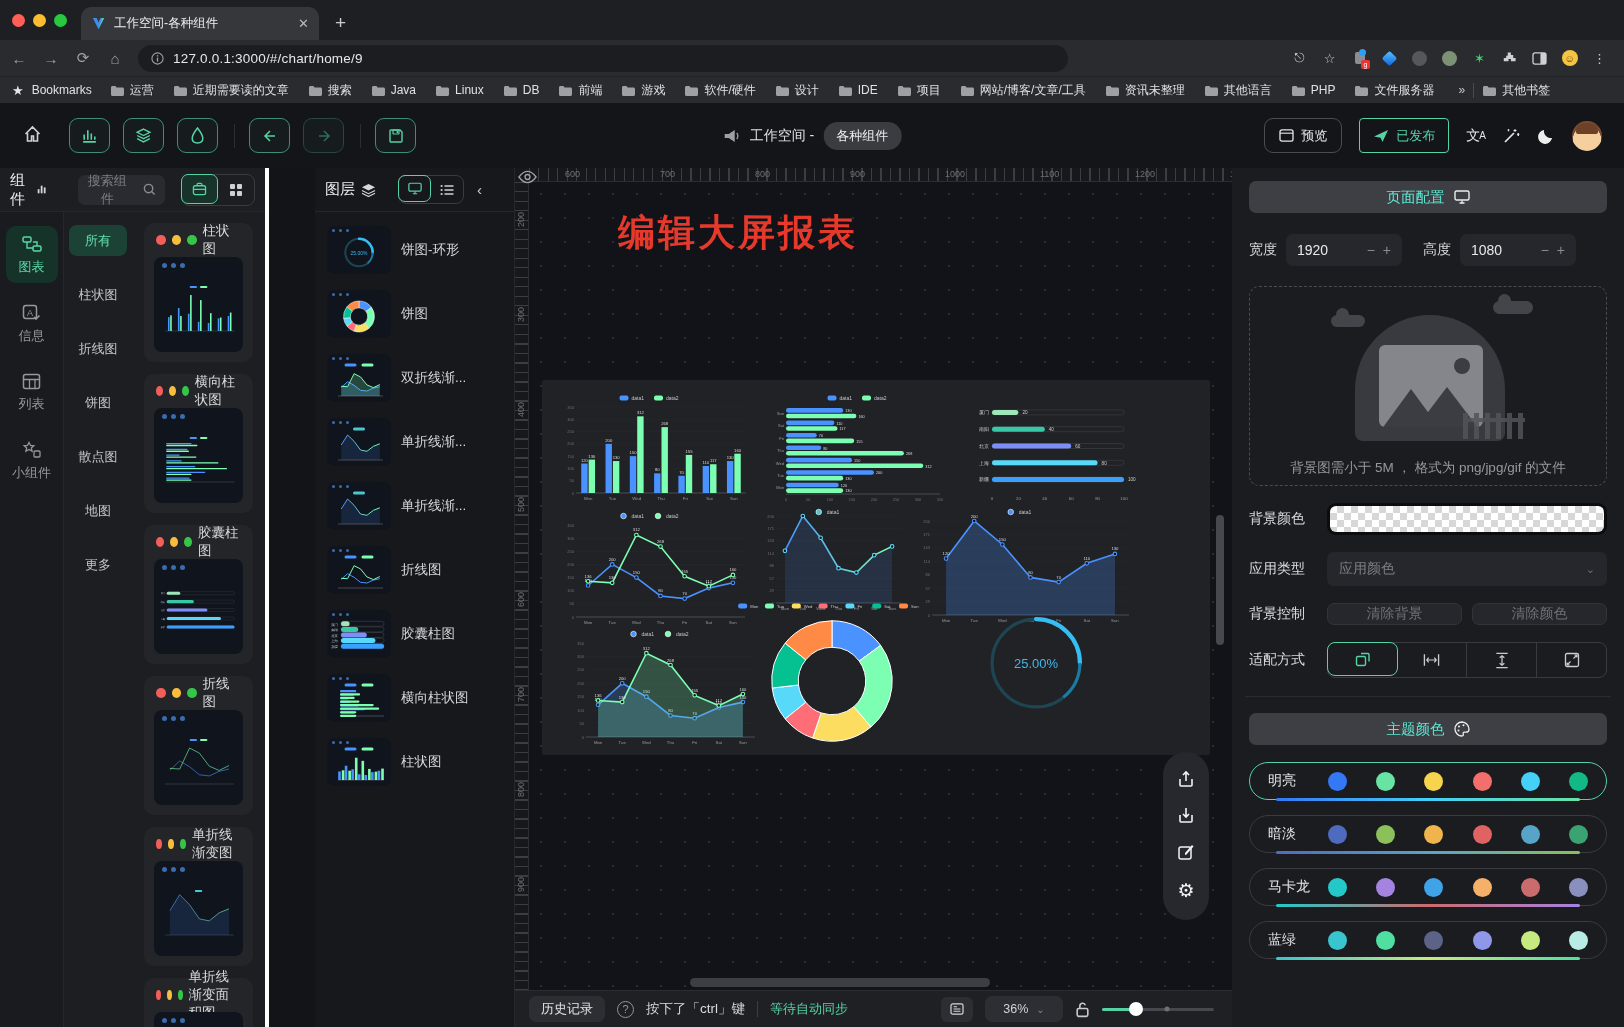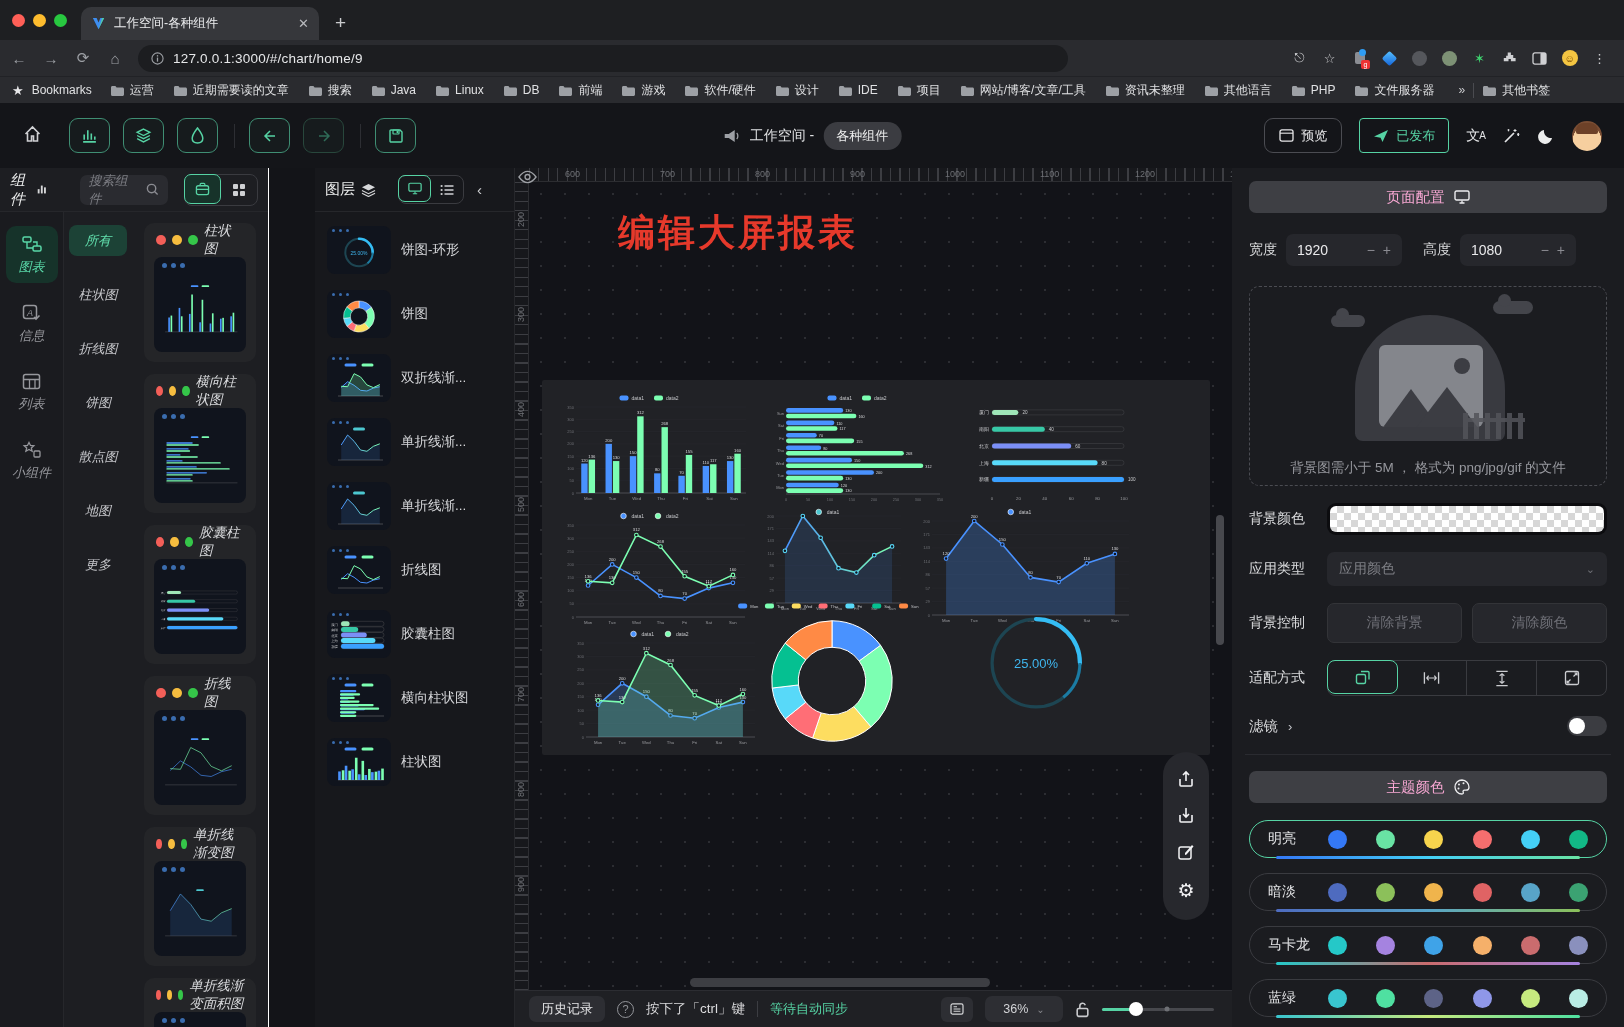--- a/index.html
+++ b/index.html
@@ -32,24 +32,24 @@
   .center-title{position:absolute;left:50%;transform:translateX(-50%);display:flex;align-items:center;gap:9px;font-size:14px;color:#dfe0e2;}
   .ws-pill{background:#3b3c41;border-radius:14px;padding:5px 13px;font-size:13px;color:#eceded;}
   .tb-right{margin-left:auto;display:flex;align-items:center;gap:17px;}
   .btn-preview{height:35px;border:1px solid #4b4c52;border-radius:9px;display:flex;align-items:center;gap:7px;padding:0 14px;font-size:13px;color:#e8e8ea;}
   .btn-publish{height:35px;border:1px solid #56d3a4;border-radius:4px;display:flex;align-items:center;gap:7px;padding:0 13px;font-size:13px;color:#56d3a4;}
   .tb-ico{color:#e3e4e6;font-size:15px;display:flex;align-items:center;}
   .avatar{width:30px;height:30px;border-radius:50%;background:radial-gradient(circle at 50% 62%,#f6cf9f 58%,#7a4d33 60%);position:relative;overflow:hidden;}
   .avatar:before{content:"";position:absolute;left:4px;top:2px;right:4px;height:11px;border-radius:8px 8px 2px 2px;background:#6d4128;}
   
   .main{position:absolute;left:0;top:168px;right:0;bottom:0;}
-  .leftpanel{position:absolute;left:0;top:0;bottom:0;width:269px;background:#1d1e22;border-right:1px solid #ffffff;font-style:italic;}
+  .leftpanel{position:absolute;left:0;top:0;bottom:0;width:269px;background:#1d1e22;border-right:4px solid #ffffff;}
   .panel-head{height:44px;display:flex;align-items:center;padding:0 10px;gap:8px;border-bottom:1px solid #26272b;}
   .panel-title{font-size:15px;color:#eceded;display:flex;align-items:center;gap:6px;}
-  .searchbox{width:112px;height:30px;background:#2a2b30;border-radius:7px;display:flex;align-items:center;padding:0 9px;color:#7c7d83;font-size:13px;gap:16px;margin-left:24px;}
+  .searchbox{width:112px;height:30px;background:#2a2b30;border-radius:7px;display:flex;align-items:center;padding:0 9px;color:#7c7d83;font-size:13px;gap:16px;margin-left:24px;text-align:center;}
   .searchbox span{flex:1;}
   .viewtoggle{display:flex;border:1px solid #3a3b40;border-radius:8px;overflow:visible;margin-left:8px;}
   .vseg{width:37px;height:30px;display:flex;align-items:center;justify-content:center;color:#cfd0d3;}
   .vseg.active{border:1px solid #56d3a4;border-radius:7px;color:#56d3a4;background:#17332a;margin:-1px;}
   .panel-body{position:absolute;top:44px;bottom:0;left:0;right:0;display:flex;}
   .tabs-col{width:64px;background:#1a1b1f;border-right:1px solid #26272b;display:flex;flex-direction:column;align-items:center;gap:12px;padding-top:14px;}
   .tab-item{width:52px;padding:9px 0 7px;border-radius:10px;display:flex;flex-direction:column;align-items:center;gap:5px;color:#96979c;font-size:13px;}
   .tab-item.active{background:#16332a;color:#59d8a8;}
   .cat-col{width:68px;display:flex;flex-direction:column;align-items:center;gap:23px;padding-top:13px;}
   .cat-item{width:58px;height:31px;border-radius:8px;display:flex;align-items:center;justify-content:center;font-size:13px;color:#c4c5c9;}
@@ -101,21 +101,21 @@
   .doc-btn{margin-left:auto;width:32px;height:25px;background:#2d2e33;border-radius:6px;display:flex;align-items:center;justify-content:center;color:#d6d7d9;}
   .zoom-sel{width:78px;height:26px;background:#2d2e33;border-radius:7px;display:flex;align-items:center;justify-content:center;gap:8px;font-size:12.5px;color:#d2d3d6;}
   .zoom-sel b{font-weight:400;color:#85868b;font-size:10px;}
   .slider{width:112px;height:3px;background:#47484d;border-radius:2px;position:relative;margin-right:4px;}
   .slider-fill{position:absolute;left:0;top:0;bottom:0;width:30%;background:#56d3a4;border-radius:2px;}
   .slider-knob{position:absolute;left:30%;top:50%;transform:translate(-50%,-50%);width:14px;height:14px;border-radius:50%;background:#fff;}
   .slider-mid{position:absolute;left:58%;top:50%;transform:translate(-50%,-50%);width:5px;height:5px;border-radius:50%;background:#6e7075;}
   .vscroll{position:absolute;left:1216px;top:347px;width:8px;height:130px;background:#47484d;border-radius:4px;z-index:7;}
   
   .rightpanel{position:absolute;left:1232px;top:0;bottom:0;width:392px;background:#1b1c20;padding:13px 17px;overflow:hidden;}
-  .cfg-btn{height:32px;background:#3e3f44;border-radius:7px;display:flex;align-items:center;justify-content:center;gap:9px;font-size:14.5px;color:#f9a8d4;}
+  .cfg-btn{height:32px;background:#3e3f44;border-radius:7px;display:flex;align-items:center;justify-content:center;gap:9px;font-size:14.5px;color:#5eead4;}
   .size-row{margin-top:21px;display:flex;align-items:center;gap:9px;}
   .cfg-label{font-size:14px;color:#dadbdd;white-space:nowrap;}
   .stepper{width:116px;height:32px;background:#26272c;border-radius:7px;display:flex;align-items:center;padding:0 11px;gap:8px;}
   .stepper b{font-weight:400;font-size:14px;color:#e9e9eb;flex:1;}
   .step-ctl{color:#8b8c92;font-size:14px;}
   .upload{margin-top:20px;height:200px;border:1px dashed #4b4c52;border-radius:10px;position:relative;padding-top:14px;}
   .ph{position:relative;width:230px;height:140px;margin:0 auto;}
   .cloud{position:absolute;background:#44454b;border-radius:10px;}
   .cloud:before{content:"";position:absolute;left:5px;top:-7px;width:13px;height:13px;border-radius:50%;background:#44454b;}
   .mound{position:absolute;left:42px;top:14px;width:150px;height:126px;background:#393a40;border-radius:78px 78px 8px 8px;}
@@ -126,21 +126,21 @@
   .fence{position:absolute;right:18px;bottom:2px;width:62px;height:26px;background:repeating-linear-gradient(90deg,#53545a 0 5px,transparent 5px 11px);opacity:.85;}
   .fence:before{content:"";position:absolute;left:0;right:0;top:5px;height:4px;background:#53545a;}
   .upload-hint{text-align:center;font-size:13.5px;color:#97989e;margin-top:18px;}
   .cfg-row{margin-top:17px;display:flex;align-items:center;}
   .cfg-row .cfg-label{width:78px;flex:none;}
   .swatch-wrap{flex:1;height:32px;border-radius:9px;background:#0c0c0f;padding:3px;}
   .swatch{width:100%;height:100%;border-radius:6px;background:repeating-conic-gradient(#d7d7d7 0% 25%,#ffffff 0% 50%);background-size:14px 14px;}
   .select{flex:1;height:34px;background:#26272c;border-radius:7px;display:flex;align-items:center;padding:0 12px;font-size:14px;color:#7e7f85;}
   .select b{margin-left:auto;font-weight:400;color:#6e6f75;font-size:11px;}
   .ghost-wrap{flex:1;display:flex;gap:10px;}
-  .ghost-btn{flex:1;height:40px;background:#26272c;border:1px solid #333438;border-radius:7px;display:flex;align-items:center;justify-content:center;font-size:14px;color:#6f7077;}
+  .ghost-btn{flex:1;height:22px;background:#26272c;border:1px solid #333438;border-radius:7px;display:flex;align-items:center;justify-content:center;font-size:14px;color:#6f7077;}
   .seg-group{flex:1;display:flex;border:1px solid #3a3b40;border-radius:8px;}
   .seg{flex:1;height:34px;display:flex;align-items:center;justify-content:center;color:#cbccd0;border-right:1px solid #3a3b40;}
   .seg:last-child{border-right:none;}
   .seg.active{border:1px solid #56d3a4;border-radius:8px;color:#56d3a4;margin:-1px;z-index:2;background:#1b1c20;}
   .filter-row{margin-top:20px;display:flex;align-items:center;gap:10px;}
   .filter-row .cfg-label{font-size:14.5px;}
   .chev{color:#c4c5c9;font-size:13px;}
   .switch{margin-left:auto;width:40px;height:20px;background:#3b3c41;border-radius:10px;position:relative;}
   .switch:before{content:"";position:absolute;left:2px;top:2px;width:16px;height:16px;border-radius:50%;background:#fff;}
   .divline{height:1px;background:#2a2b30;margin:18px -4px 0;}
@@ -1495,25 +1495,20 @@
             </svg>
         </div>
         <div class="seg">
           <svg width="16" height="16" viewBox="0 0 16 16">
               <rect x="1.5" y="1.5" width="13" height="13" rx="1.5" fill="none" stroke="currentColor" stroke-width="1.3"></rect>
               <path d="M9.5 6.5 13 3M10.5 3H13v2.5M6.5 9.5 3 13M3 10.5V13h2.5" stroke="currentColor" stroke-width="1.2" fill="none"></path>
             </svg>
         </div>
       </div>
     </div>
-    <div class="filter-row">
-      <span class="cfg-label">滤镜</span>
-      <span class="chev">›</span>
-      <div class="switch"></div>
-    </div>
     <div class="divline"></div>
     <div class="cfg-btn theme-btn">
       <span>主题颜色</span>
       <svg width="16" height="16" viewBox="0 0 16 16">
           <path d="M8 1a7 7 0 1 0 0 14c1.2 0 1.6-.8 1.2-1.7-.5-1 .1-2.1 1.3-2.1H12a3 3 0 0 0 3-3A7.2 7.2 0 0 0 8 1Z" fill="none" stroke="#ededef" stroke-width="1.3"></path>
           <circle cx="5" cy="5.5" r="1" fill="#ededef"></circle>
           <circle cx="9.5" cy="4.3" r="1" fill="#ededef"></circle>
           <circle cx="4.5" cy="9.5" r="1" fill="#ededef"></circle>
         </svg>
     </div>

